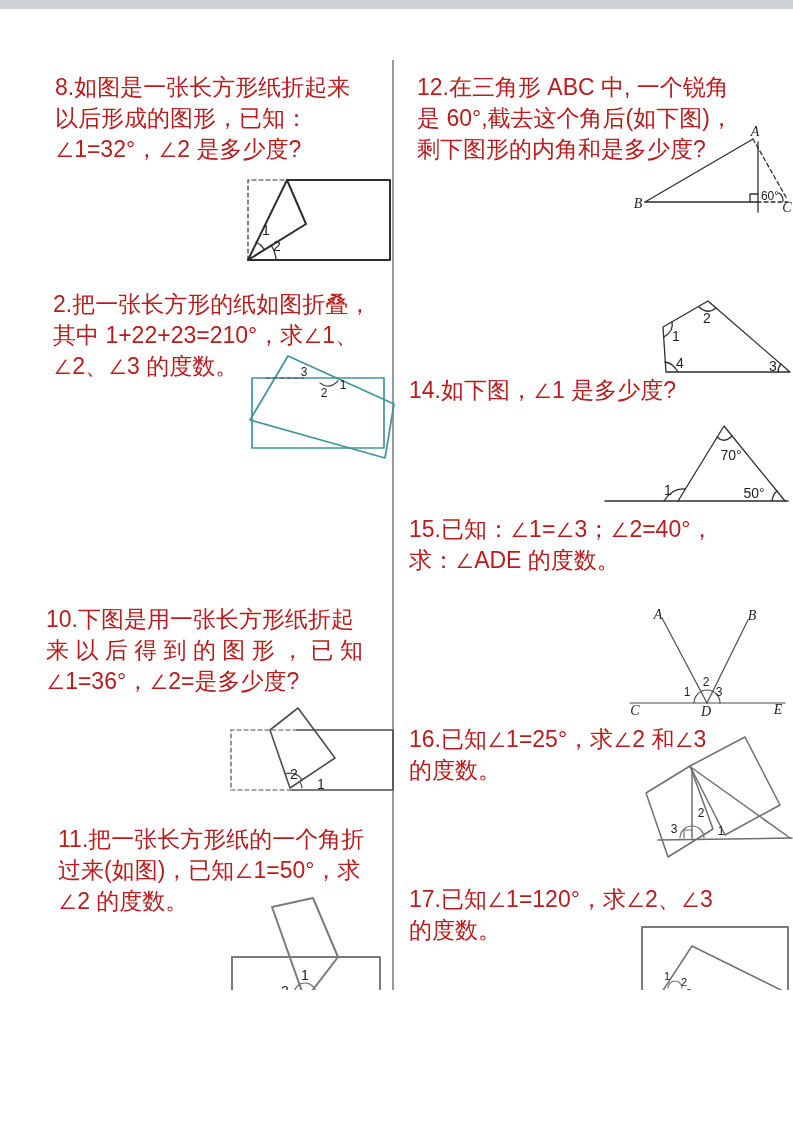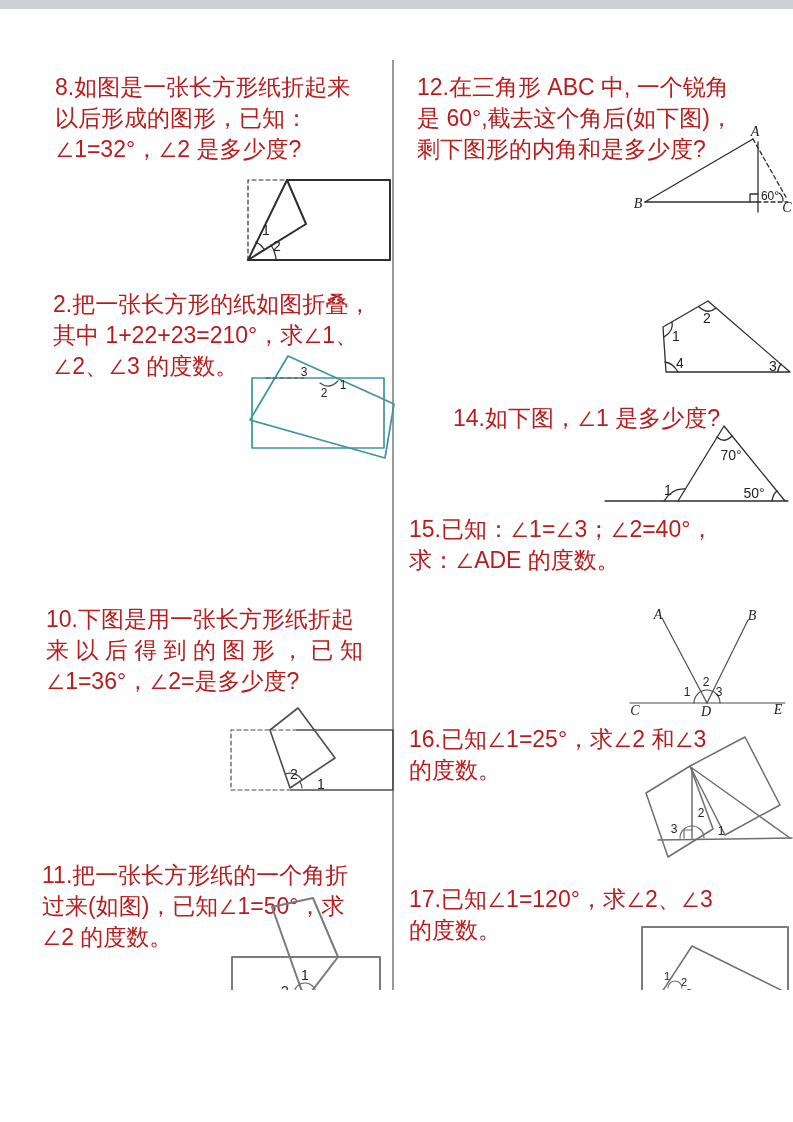--- a/index.html
+++ b/index.html
@@ -74,21 +74,21 @@
   <svg style="left:227px;top:703px;" width="168" height="95" viewBox="0 0 168 95">
     <path class="sk-dgray" d="M70,27 H166 V87 H64"></path>
     <path class="sk-dgray dash thin" d="M70,27 H4 V87 H63"></path>
     <polygon class="sk-dgray" points="71,5 108,55 63,85 43,27"></polygon>
     <path class="sk-dgray thin" d="M58,71 A14,14 0 0 1 75,77"></path>
     <path class="sk-dgray thin" d="M73,79 A12,12 0 0 1 75,85"></path>
     <text class="lbl" x="67" y="76">2</text>
     <text class="lbl" x="94" y="86">1</text>
   </svg>
 
-  <div class="tblock" style="left:42px;top:824px;margin-top:36px;">
+  <div class="tblock" style="left:58px;top:824px;">
     <div>11.把一张长方形纸的一个角折</div>
     <div>过来(如图)，已知∠1=50°，求</div>
     <div>∠2 的度数。</div>
   </div>
 
   <svg style="left:228px;top:893px;" width="160" height="122" viewBox="0 0 160 122">
     <path class="sk-gray" d="M4,64 H152 V109 H4 Z"></path>
     <polygon class="sk-gray" points="44,14 85,5 110,64 77,107"></polygon>
     <circle class="sk-mgray thin" cx="77" cy="101" r="11"></circle>
     <text class="lbl" x="77" y="87">1</text>
@@ -124,21 +124,21 @@
     <path class="sk-thinblack" d="M49,14 Q58,22 66,15"></path>
     <path class="sk-thinblack" d="M22,29 Q24,38 14,44"></path>
     <path class="sk-thinblack" d="M15,69 Q23,70 28,79"></path>
     <path class="sk-thinblack" d="M131,71 A12,12 0 0 0 128,79"></path>
     <text class="lbl" x="26" y="48">1</text>
     <text class="lbl" x="57" y="30">2</text>
     <text class="lbl" x="123" y="78">3</text>
     <text class="lbl" x="30" y="75">4</text>
   </svg>
 
-  <div class="tblock" style="left:409px;top:403px;margin-left:44px;">
+  <div class="tblock" style="left:409px;top:375px;">
     <div>14.如下图，∠1 是多少度?</div>
   </div>
 
   <svg style="left:598px;top:418px;" width="195" height="92" viewBox="0 0 195 92">
     <path class="sk-thinblack" d="M7,83 H190"></path>
     <path class="sk-thinblack" d="M80,83 L126,8 L187,83"></path>
     <path class="sk-thinblack" d="M119,19 Q126,26 134,18"></path>
     <path class="sk-thinblack" d="M66,83 Q74,70 87,71"></path>
     <path class="sk-thinblack" d="M174,83 Q175,76 179,73"></path>
     <text class="lbl" x="133" y="42">70°</text>

